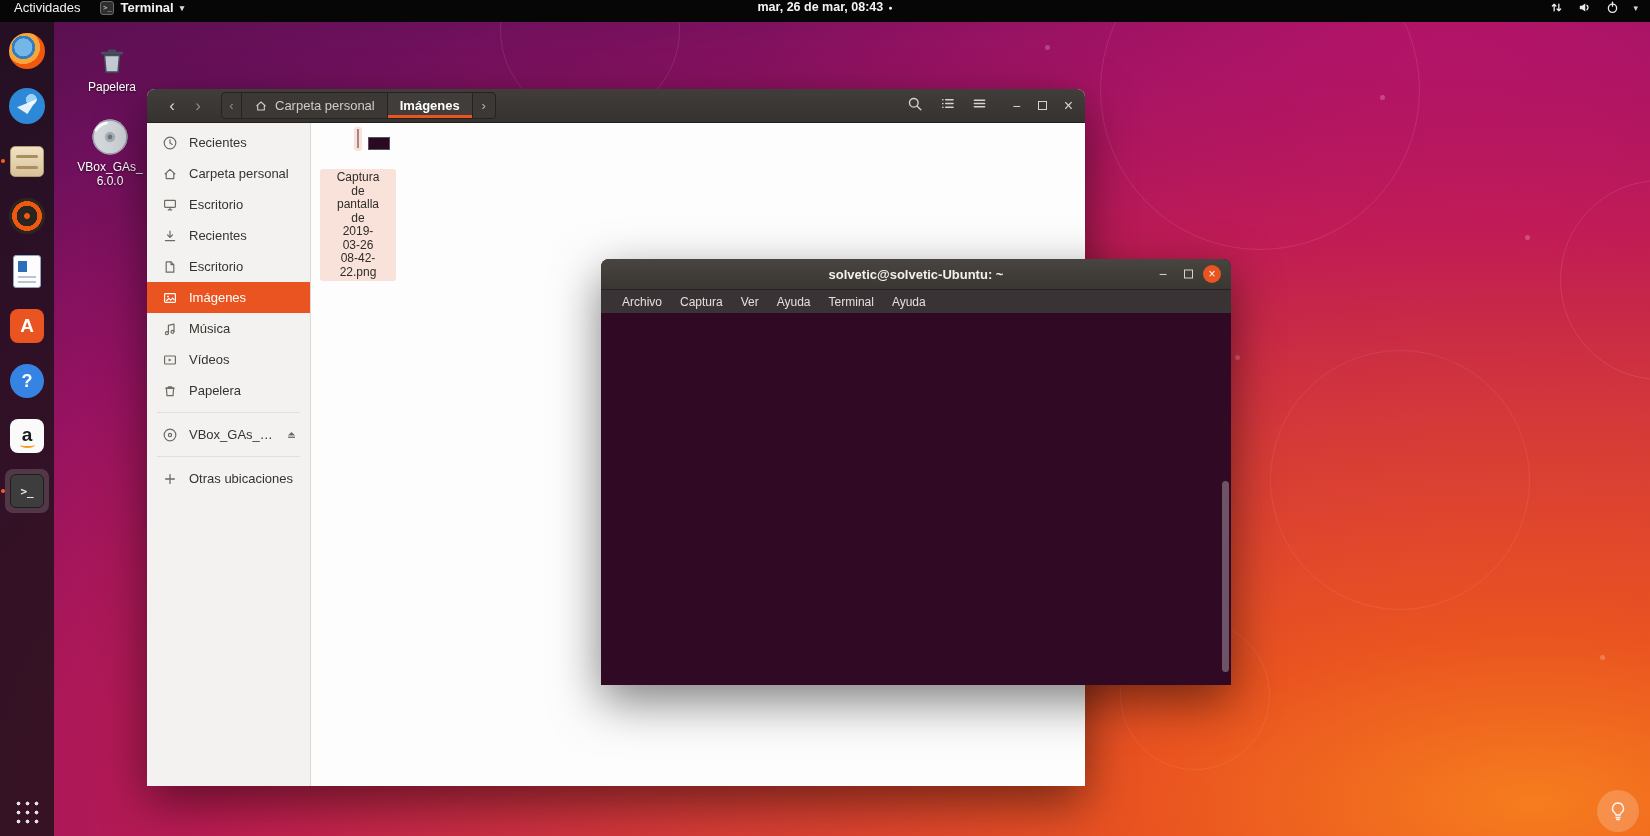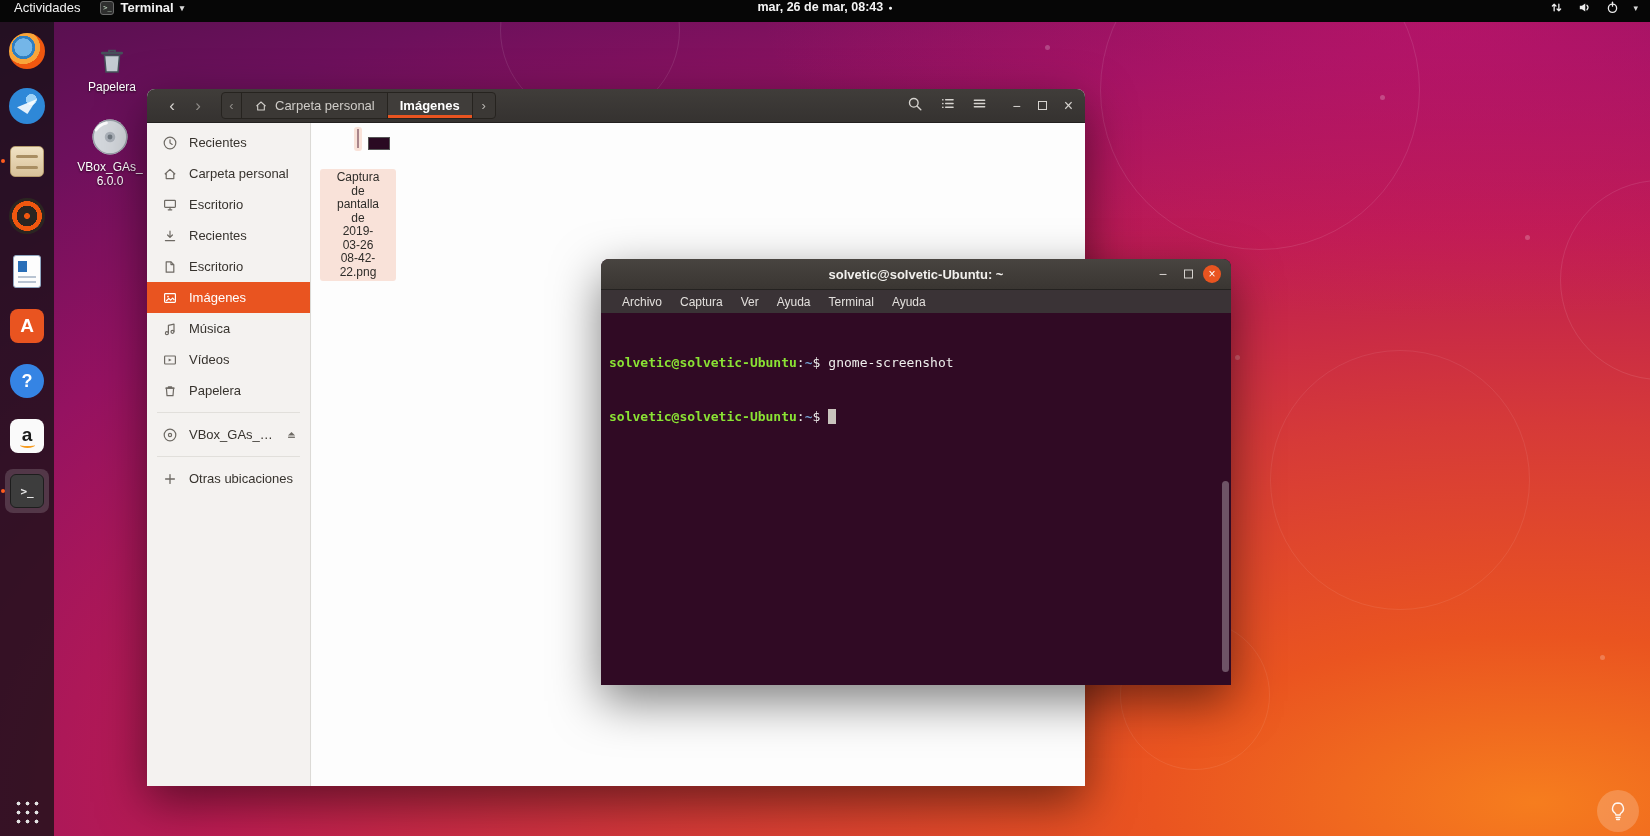--- a/index.html
+++ b/index.html
@@ -402,24 +402,20 @@
       <span class="term-btn close">×</span>
     </div>
     <div class="term-menubar">
       <span class="term-menu-item">Archivo</span>
       <span class="term-menu-item">Captura</span>
       <span class="term-menu-item">Ver</span>
       <span class="term-menu-item">Ayuda</span>
       <span class="term-menu-item">Terminal</span>
       <span class="term-menu-item">Ayuda</span>
     </div>
-    <div class="term-body">
-      <div class="term-line"><span class="p-user">solvetic@solvetic-Ubuntu</span><span>:</span><span class="p-path">~</span><span>$</span><span class="cmd">gnome-screenshot</span></div>
-      <div class="term-line"><span class="p-user">solvetic@solvetic-Ubuntu</span><span>:</span><span class="p-path">~</span><span>$</span><span class="cursor"></span></div>
-    </div>
     <div class="term-scrollbar"></div>
   </div>
 
   <div class="hint-bubble">
     <svg width="24" height="24" viewBox="0 0 24 24" fill="none" stroke="rgba(255,255,255,0.92)" stroke-width="1.4" stroke-linecap="round">
       <path d="M12 4a5.5 5.5 0 0 0-3.1 10c.6.5 1.1 1.3 1.1 2h4c0-.7.5-1.5 1.1-2A5.5 5.5 0 0 0 12 4z"></path>
       <path d="M10 18.5h4M10.6 20.5h2.8"></path>
     </svg>
   </div>
 

